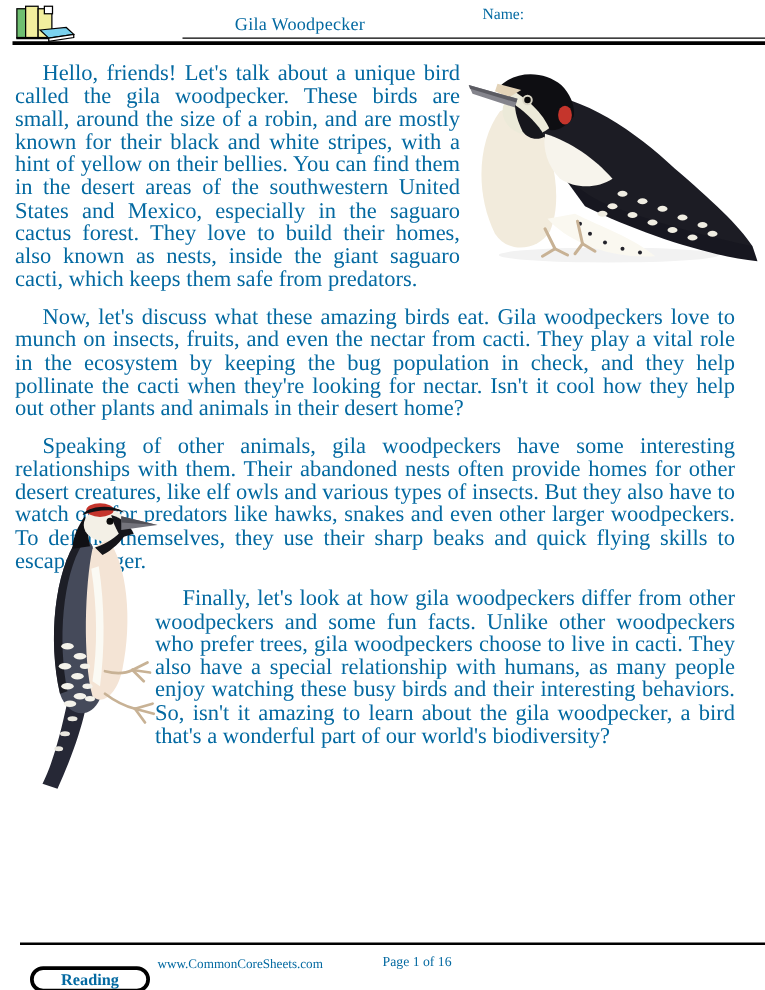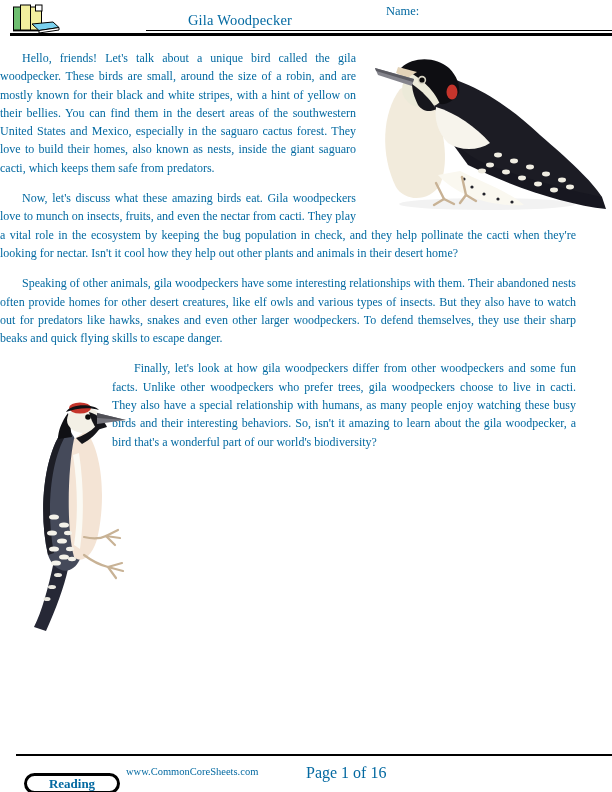--- a/index.html
+++ b/index.html
@@ -12,37 +12,37 @@
   .logo{position:absolute;left:12px;top:3px;width:48px;height:31px;}
   .title{
     position:absolute;left:140px;top:12px;width:200px;text-align:center;
     font-size:14.5px;letter-spacing:.2px;
   }
   .name-label{position:absolute;left:386px;top:4px;font-size:12.5px;}
   .rule-thin-header{position:absolute;left:146px;top:30px;width:466px;height:1px;background:#000;}
   .rule-thick-header{position:absolute;left:10px;top:33px;width:602px;height:3.4px;background:#000;}
   
   .doc-body{
-    position:absolute;left:0;top:49px;width:576px;
-    font-size:12px;line-height:18.3px;text-align:justify;
+    position:absolute;left:12px;top:49px;width:576px;
+    font-size:18px;line-height:18.3px;text-align:justify;
   }
   .doc-body p{margin:0 0 12px 0;text-indent:22px;}
   .spacer-top-bird{float:right;width:220px;height:164px;}
   .spacer-bottom-bird{float:left;width:112px;height:232px;}
   .bird-top{position:absolute;left:372px;top:47px;width:238px;height:168px;}
   .bird-bottom{position:absolute;left:26px;top:399px;width:116px;height:234px;}
   
   .rule-thin-footer{position:absolute;left:16px;top:754px;width:596px;height:1.6px;background:#000;}
   .badge{
     position:absolute;left:24px;top:757px;width:90px;height:15px;
     background:#fff;border:3.5px solid #000;border-radius:11px;
     text-align:center;font-weight:bold;font-size:13px;line-height:15px;margin-top:16px;
   }
   .website{position:absolute;left:126px;top:766px;font-size:10.5px;}
-  .page-info{position:absolute;left:306px;top:764px;font-size:16px;}
+  .page-info{position:absolute;left:306px;top:764px;font-size:11px;}
 </style>
 </head>
 <body>
 
 <div class="page">
 
   <svg class="logo" viewBox="0 0 48 31">
     <rect x="1" y="26.6" width="28" height="1.8" fill="#000"></rect>
     <rect x="1.5" y="4" width="7" height="23" stroke="#000" stroke-width="1" fill="#6fbf71"></rect>
     <rect x="8.5" y="2" width="10" height="25" stroke="#000" stroke-width="1" fill="#f2ef9e"></rect>

